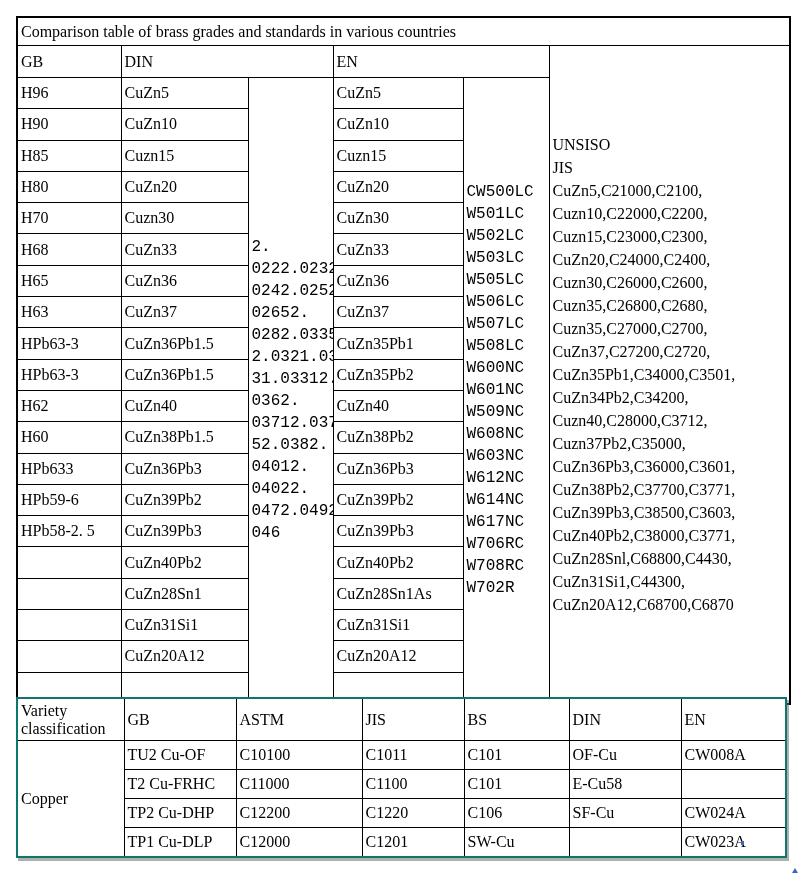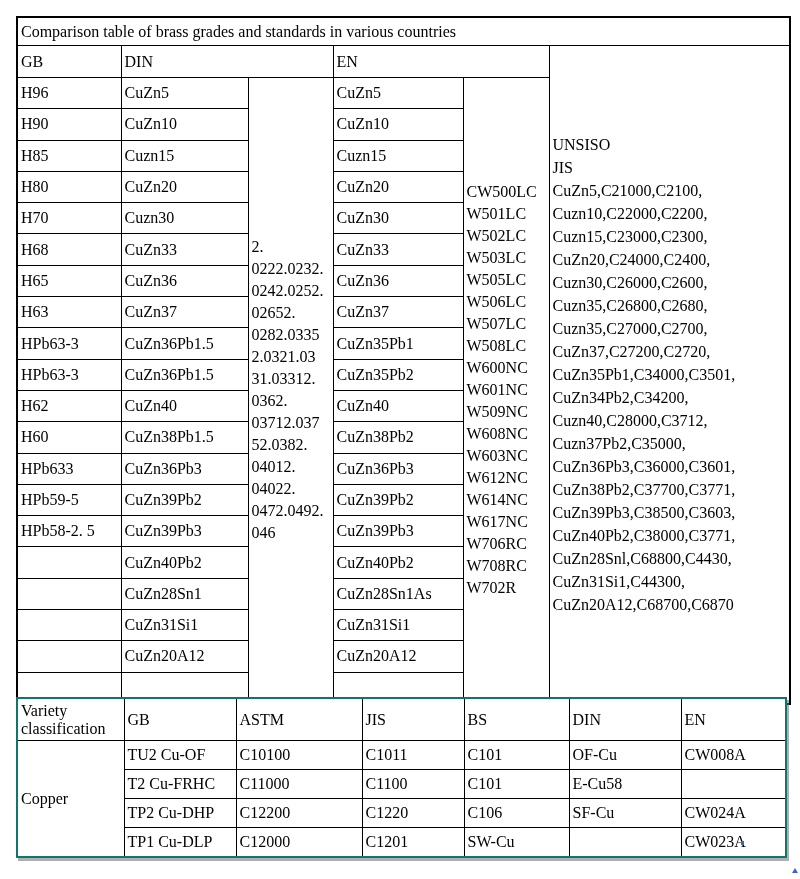--- a/index.html
+++ b/index.html
@@ -9,21 +9,21 @@
   td { border:1px solid #000; font-size:16px; padding:0 3px; vertical-align:middle;
        overflow:hidden; text-align:left; font-weight:normal; }
   .t-top { left:16px; top:16px; width:773px; border:2px solid #000; }
   .t-bottom { left:16px; top:697px; width:771px; border:2px solid #0f766e;
               box-shadow:2px 3px 0 rgba(110,110,110,0.55); }
   .t-top tr.title-row td { height:27px; }
   .t-top tr.head-row td { height:31px; }
   .t-top tr.data-row td { height:30.3px; }
   .t-bottom tr.head-row td { height:41px; }
   .t-bottom tr.data-row td { height:28px; }
-  .pre { white-space:pre-line; line-height:22px; }
+  .pre { white-space:pre-line; line-height:22px;font-family:Liberation Mono, monospace; }
   .pre-right { white-space:pre-line; line-height:23px; }
   .artifact { position:absolute; width:5px; height:5px; }
   .artifact.tri { width:0; height:0; border-left:3px solid transparent;
                   border-right:3px solid transparent; }
 </style>
 </head>
 <body>
 
 <div class="page">
 
@@ -158,21 +158,21 @@
       <td>H60</td>
       <td>CuZn38Pb1.5</td>
       <td>CuZn38Pb2</td>
     </tr>
     <tr class="data-row">
       <td>HPb633</td>
       <td>CuZn36Pb3</td>
       <td>CuZn36Pb3</td>
     </tr>
     <tr class="data-row">
-      <td>HPb59-5</td>
+      <td>HPb59-6</td>
       <td>CuZn39Pb2</td>
       <td>CuZn39Pb2</td>
     </tr>
     <tr class="data-row">
       <td>HPb58-2. 5</td>
       <td>CuZn39Pb3</td>
       <td>CuZn39Pb3</td>
     </tr>
     <tr class="data-row">
       <td></td>

